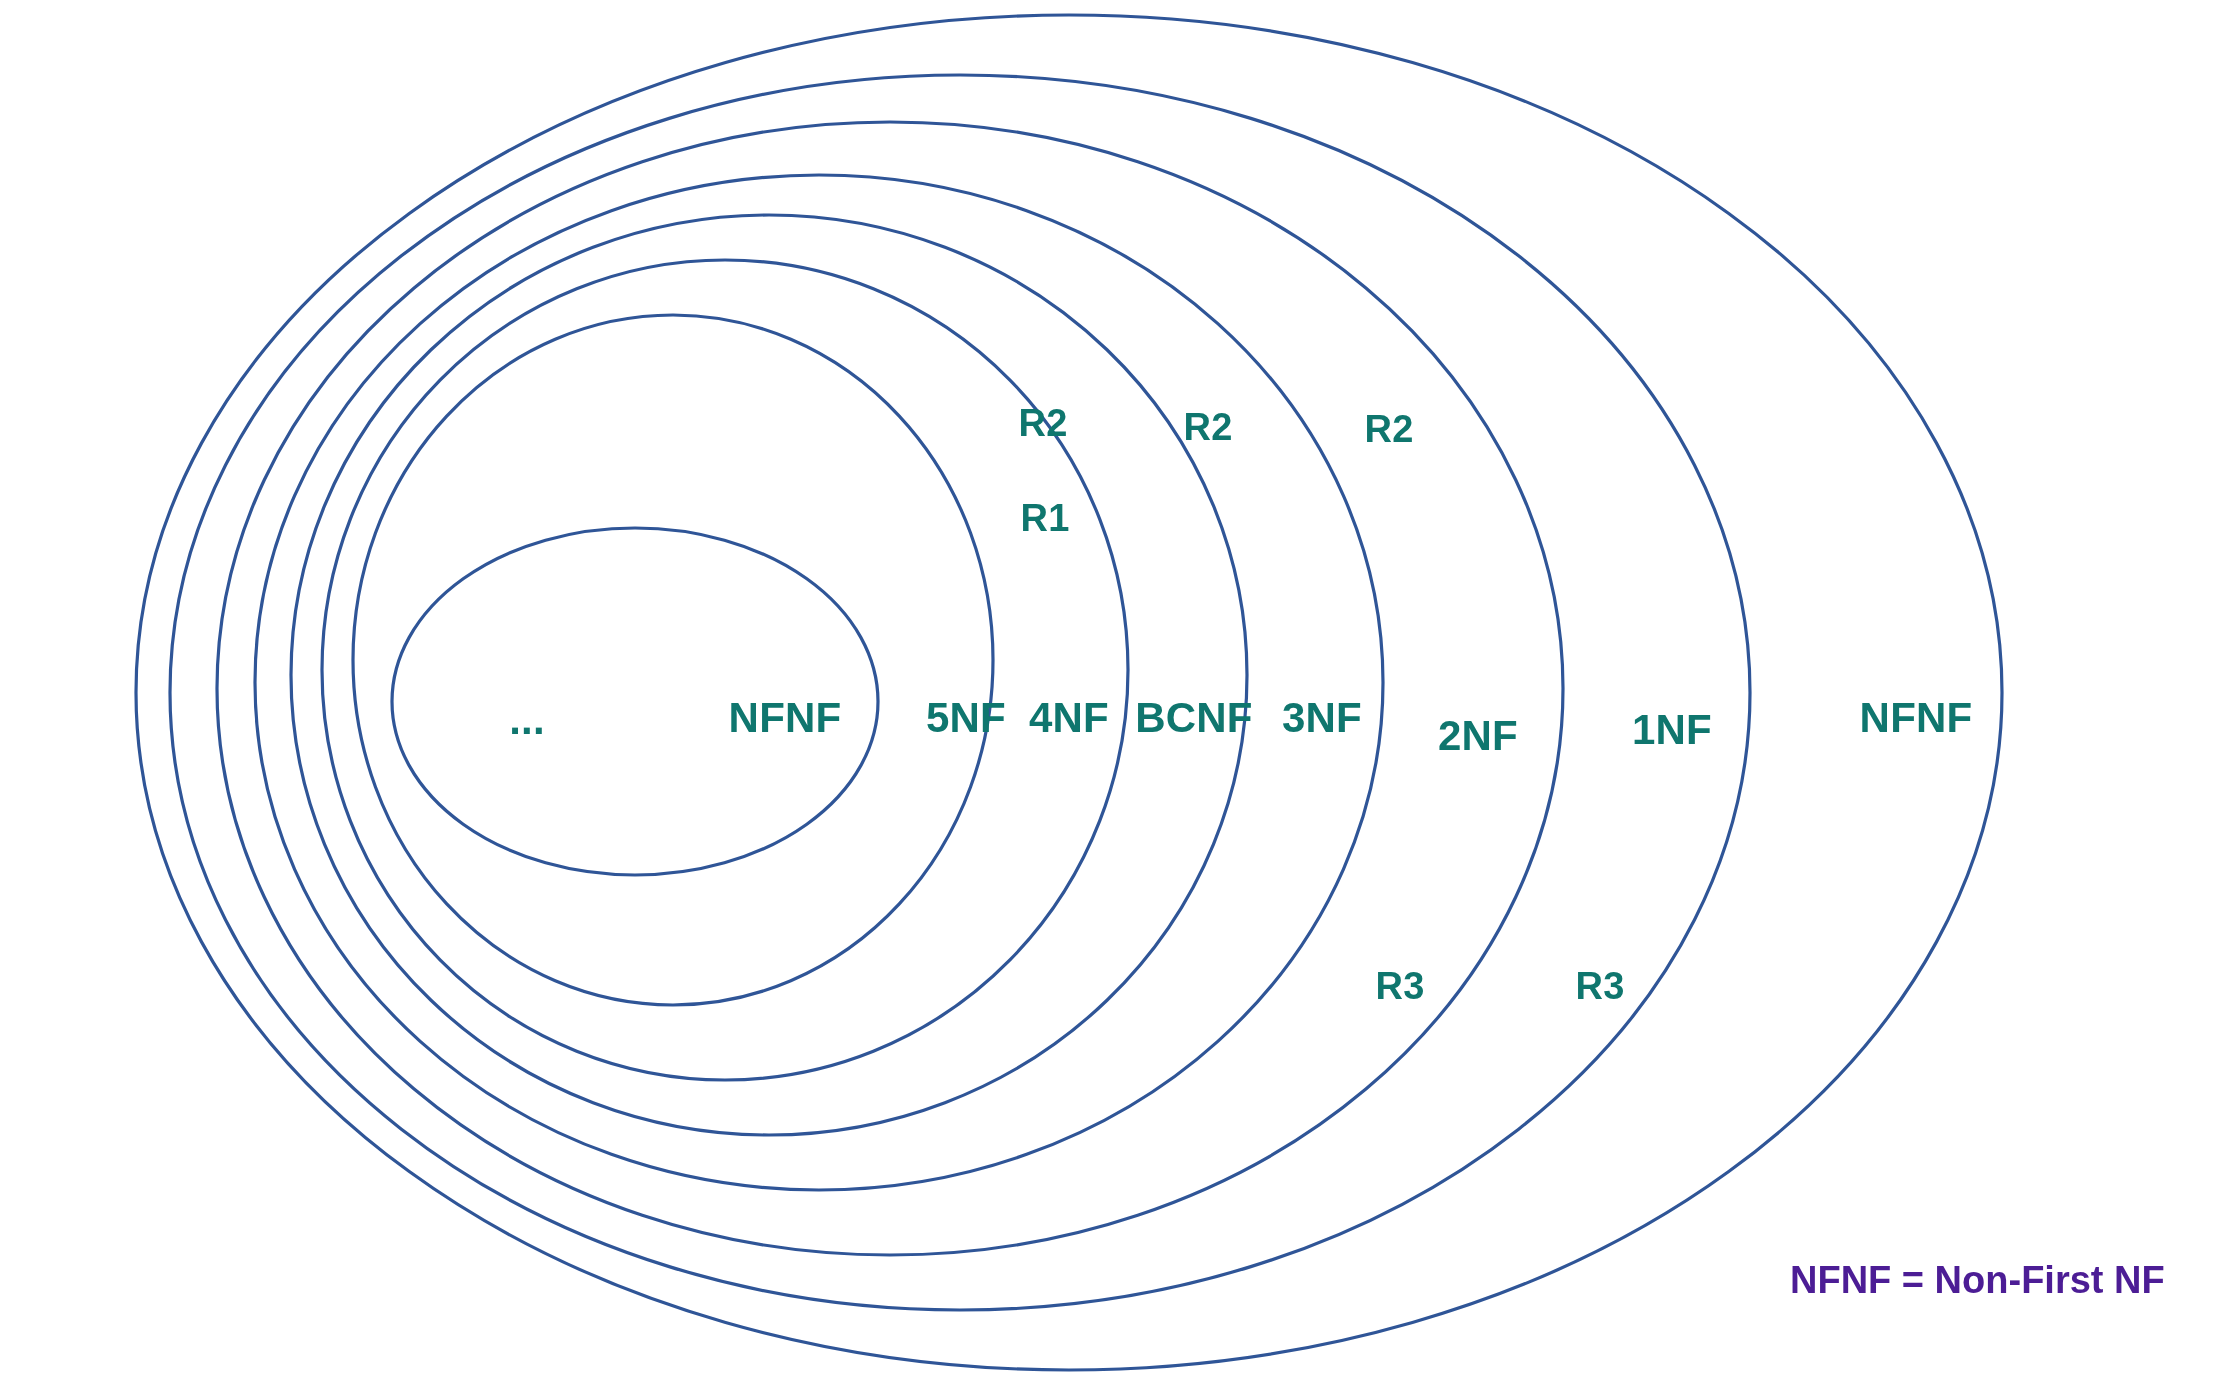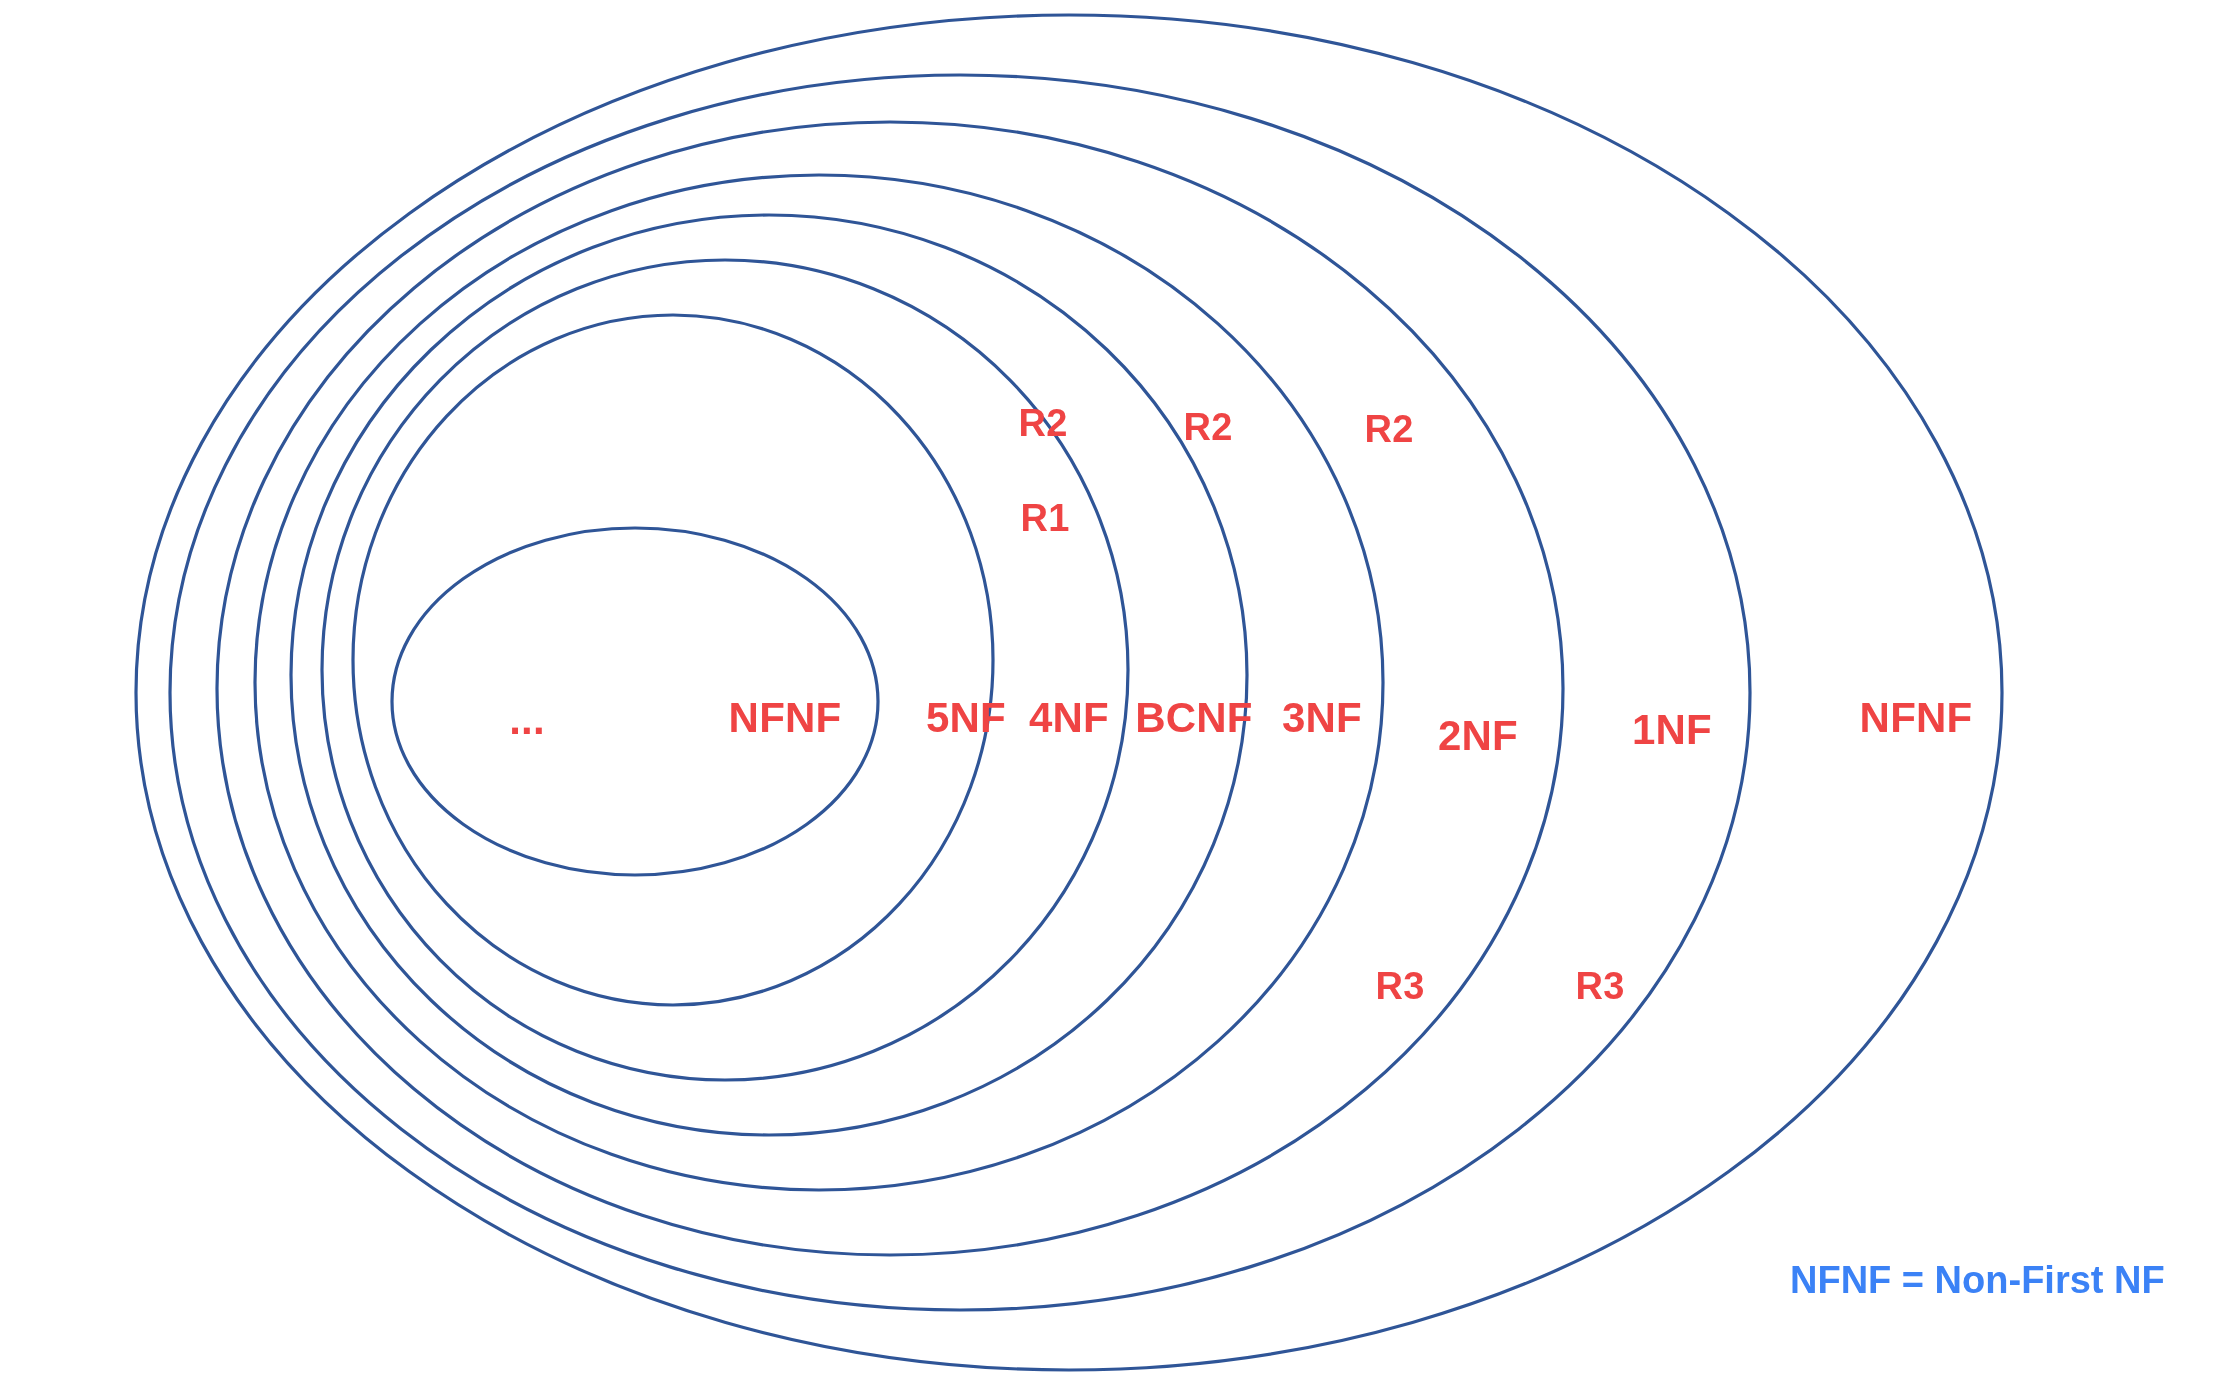--- a/index.html
+++ b/index.html
@@ -33,41 +33,41 @@
   }
   .nf-ellipse {
     fill: none;
     stroke: #2F5597;
     stroke-width: 3.2;
   }
   .nf-label {
     position: absolute;
     font-family: "Liberation Sans", sans-serif;
     font-weight: bold;
-    color: #ef4444;
+    color: #0f766e;
     white-space: nowrap;
     line-height: 1;
     transform: translate(-50%, -50%);
     letter-spacing: 0.2px;
   }
   .nf-label.zone {
     font-size: 42px;
   }
   .nf-label.ellipsis {
     font-size: 42px;
   }
   .nf-label.region {
     font-size: 38px;
   }
   .nf-legend {
     position: absolute;
     font-family: "Liberation Sans", sans-serif;
     font-weight: bold;
     font-size: 38px;
-    color: #3b82f6;
+    color: #4c1d95;
     white-space: nowrap;
     line-height: 1;
     text-align: right;
   }
 </style>
 </head>
 <body>
 
 <div id="diagram-root">
 

